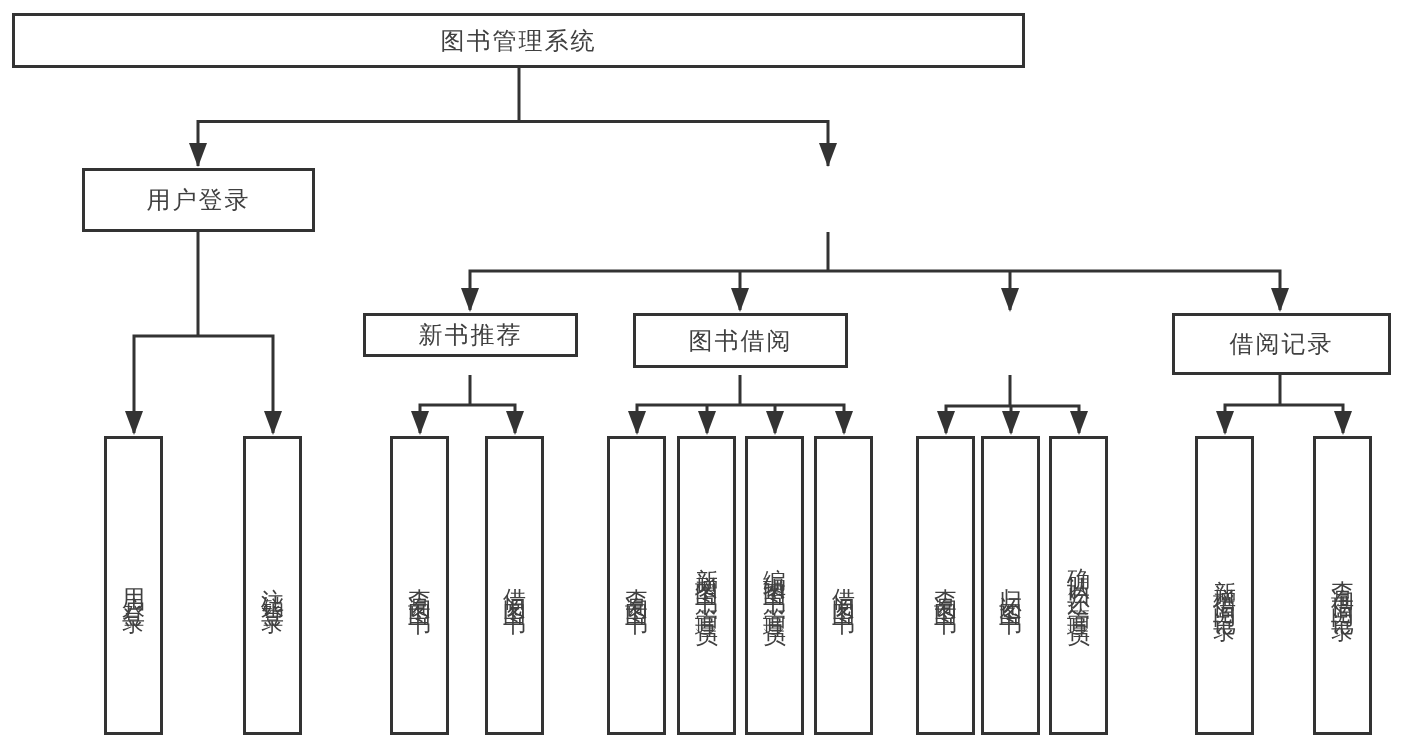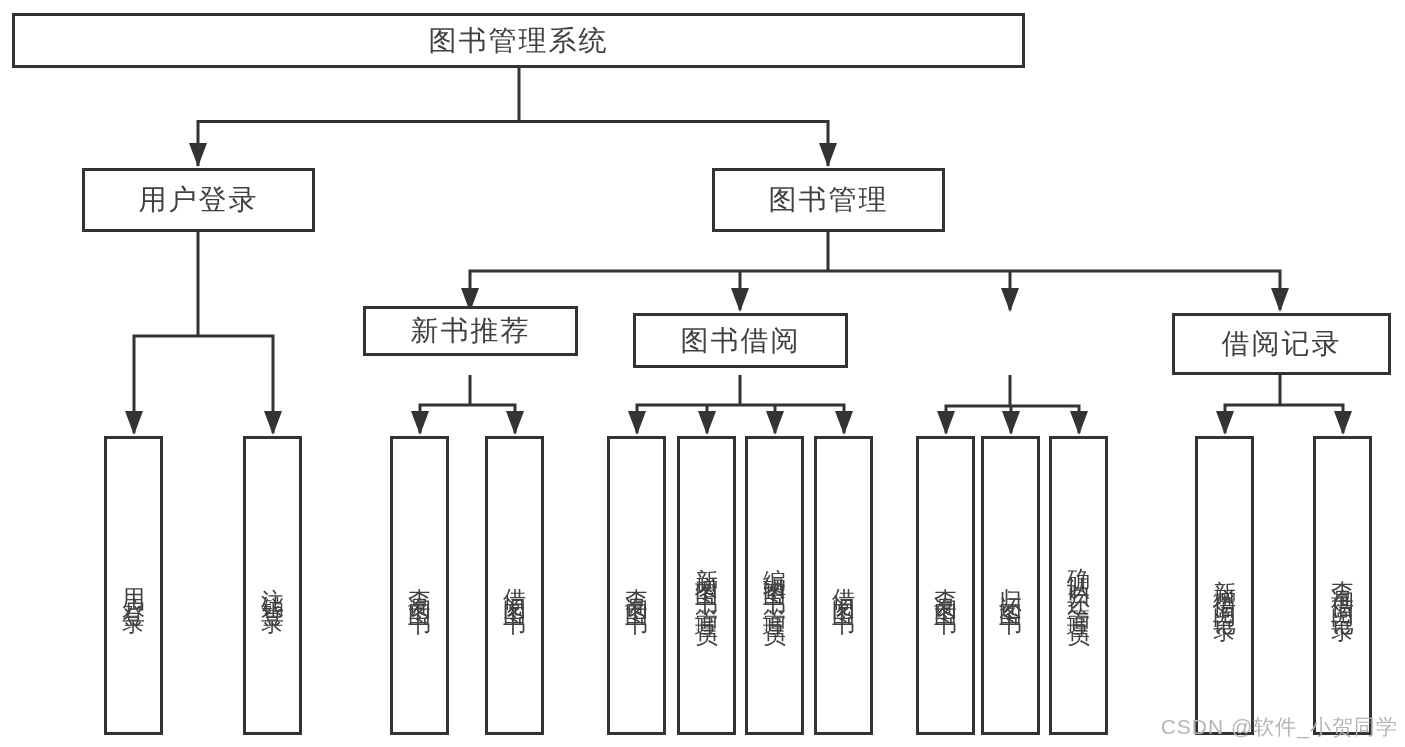--- a/index.html
+++ b/index.html
@@ -19,21 +19,21 @@
   .wires{position:absolute;left:0;top:0;color:var(--line);}
   .box{
     position:absolute;
     box-sizing:border-box;
     border:3px solid var(--line);
     background:#fff;
     display:flex;align-items:center;justify-content:center;
     z-index:2;
   }
   .hl{
-    font-size:28px;
+    font-size:24px;
     letter-spacing:2px;
     color:var(--text);
     white-space:nowrap;
     text-align:right;
   }
   .v{top:436px;width:59px;height:299px;}
   .vl{
     writing-mode:vertical-rl;
     text-orientation:mixed;
     font-size:23px;
@@ -111,25 +111,22 @@
     </g>
   </svg>
 
   <div class="box" style="left:12px;top:13px;width:1013px;height:55px">
     <span class="hl">图书管理系统</span>
   </div>
 
   <div class="box" style="left:82px;top:168px;width:233px;height:64px">
     <span class="hl">用户登录</span>
   </div>
-  <div class="box" style="left:712px;top:168px;width:233px;height:64px">
-    <span class="hl">图书管理</span>
-  </div>
 
-  <div class="box" style="left:363px;top:306px;width:215px;height:50px">
+  <div class="box" style="left:363px;top:313px;width:215px;height:44px">
     <span class="hl">新书推荐</span>
   </div>
   <div class="box" style="left:633px;top:313px;width:215px;height:55px">
     <span class="hl">图书借阅</span>
   </div>
   <div class="box" style="left:1172px;top:313px;width:219px;height:62px">
     <span class="hl">借阅记录</span>
   </div>
 
   <div class="box v" style="left:104px">
@@ -169,15 +166,14 @@
     <span class="vl">确认归还（管理员）</span>
   </div>
 
   <div class="box v" style="left:1195px">
     <span class="vl">新增借阅记录</span>
   </div>
   <div class="box v" style="left:1313px">
     <span class="vl">查询借阅记录</span>
   </div>
 
-  <div class="watermark">CSDN @软件_小贺同学</div>
 
 </div>
 
 </body></html>

